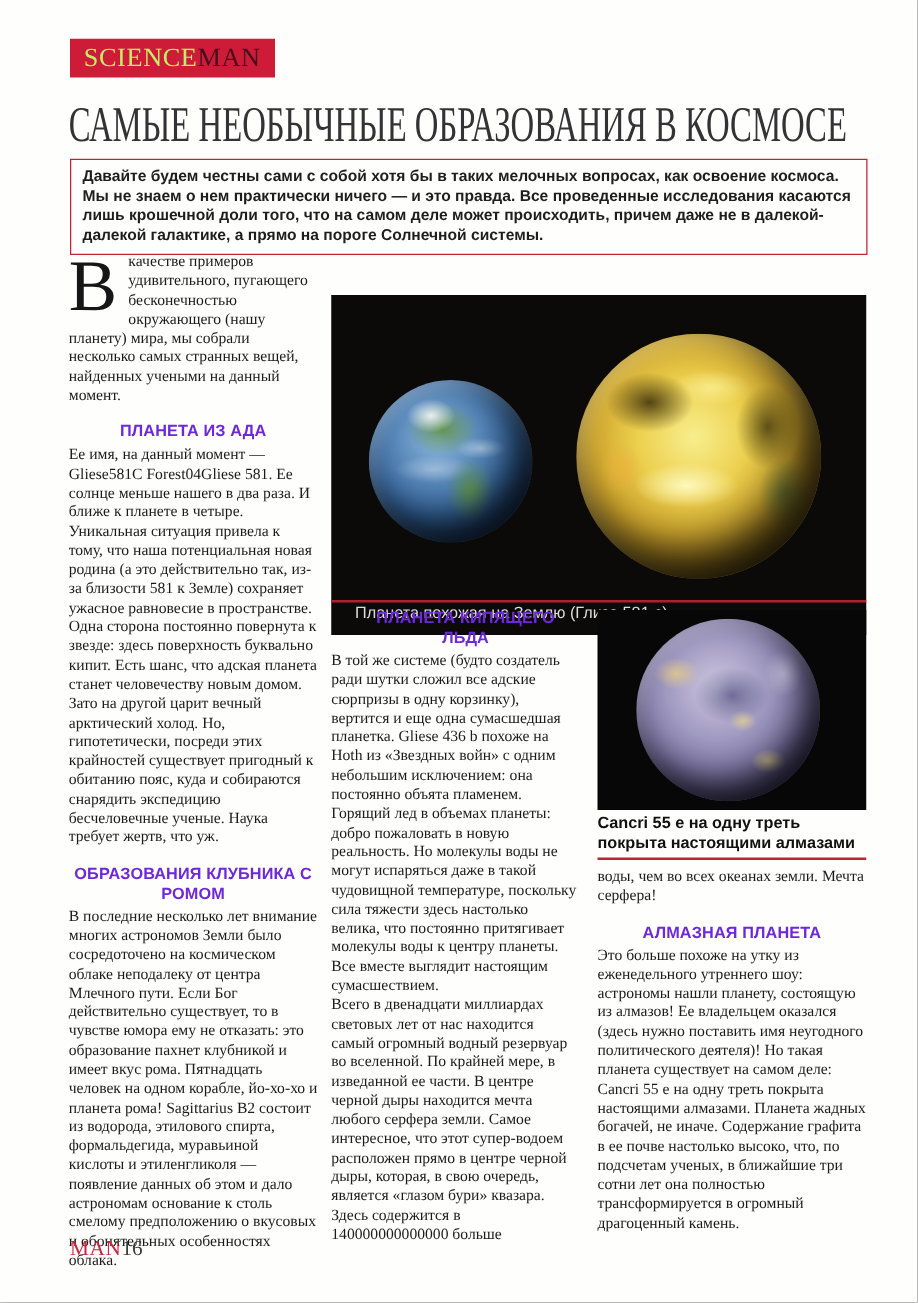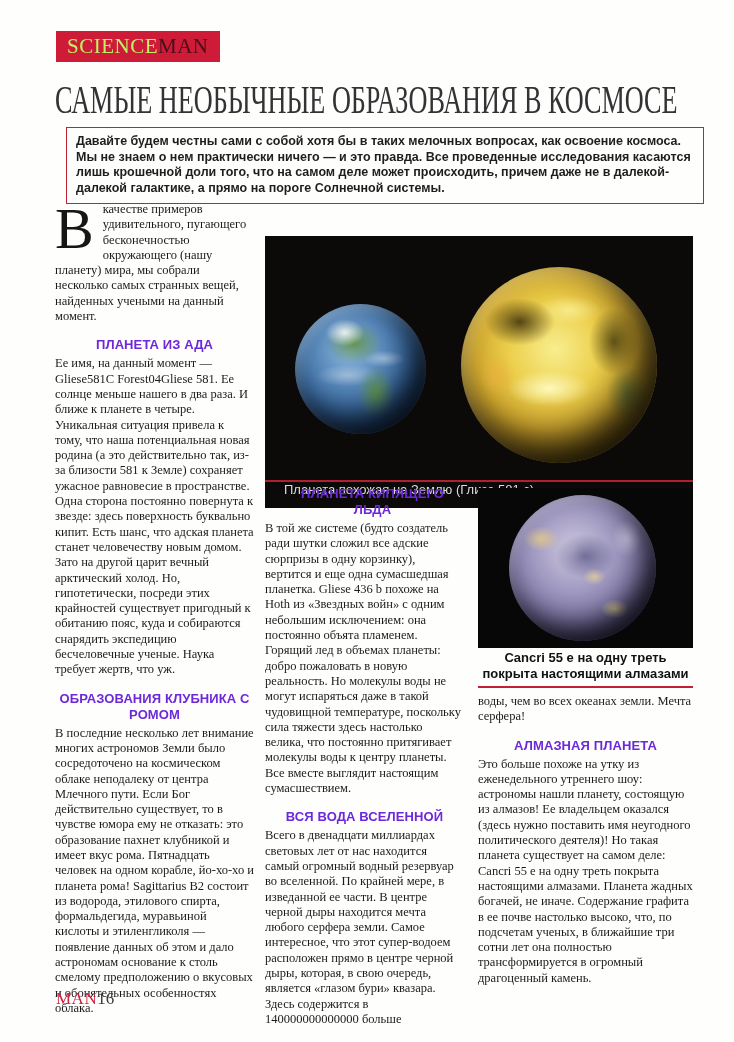--- a/index.html
+++ b/index.html
@@ -10,21 +10,21 @@
   .logo{position:absolute;left:56px;top:31px;height:31px;background:#ce1b37;
         display:flex;align-items:center;padding:0 11px;
         font-family:"Liberation Serif",serif;font-size:21px;font-weight:400;letter-spacing:.5px;}
   .logo .sci{color:#bef264;}
   .logo .man{color:#46101b;}
 
   .title{position:absolute;left:55px;top:80px;margin:0;font-weight:400;
          font-size:40px;line-height:40px;color:#333335;white-space:nowrap;
          transform:scaleX(.655);transform-origin:0 0;}
 
-  .intro{position:absolute;left:66px;top:127px;width:638px;box-sizing:border-box;
+  .intro{position:absolute;left:56px;top:127px;width:638px;box-sizing:border-box;
          border:1px solid #c22033;padding:6px 9px 7px;
          font-family:"Liberation Sans",sans-serif;font-weight:700;
          font-size:12.5px;line-height:15.5px;color:#1e1e1e;}
 
   
   .col{position:absolute;font-size:12.5px;line-height:15.3px;color:#1b1b1b;text-align:left;}
   .col p{margin:0;}
   .col h3{font-family:"Liberation Sans",sans-serif;font-size:13px;line-height:16px;
           margin:13px 0 3px;color:#6d28d9;letter-spacing:.1px;text-align:center;}
   .col1{left:55px;top:202px;width:199px;}
@@ -68,21 +68,21 @@
      radial-gradient(ellipse 26px 18px at 22% 30%, rgba(222,198,140,.9), rgba(222,198,140,0) 70%),
      radial-gradient(ellipse 20px 14px at 72% 78%, rgba(230,212,150,.85), rgba(230,212,150,0) 70%),
      radial-gradient(ellipse 16px 12px at 58% 56%, rgba(226,206,150,.8), rgba(226,206,150,0) 70%),
      radial-gradient(ellipse 40px 30px at 52% 42%, rgba(46,46,102,.55), rgba(46,46,102,0) 75%),
      radial-gradient(ellipse 22px 26px at 80% 30%, rgba(200,196,220,.7), rgba(200,196,220,0) 70%),
      radial-gradient(circle at 44% 38%, #cfc9e0 0%, #a59ec4 30%, #817aa8 54%, #5e5889 74%, #3d3963 90%, #232045 100%);
     box-shadow: inset -10px -14px 26px rgba(0,0,0,.8), inset 3px 5px 10px rgba(255,255,255,.25);}
 
   .fig2cap{position:absolute;left:478px;top:650px;width:215px;box-sizing:border-box;
         font-family:"Liberation Sans",sans-serif;font-weight:700;font-size:13px;line-height:16px;
-        color:#111;padding-bottom:4px;border-bottom:2px solid #c22033;text-align:center;}
+        color:#111;padding-bottom:4px;border-bottom:2px solid #c22033;}
 
   .footer{position:absolute;left:56px;top:989px;font-size:17px;line-height:20px;}
   .footer .brand{color:#cc2340;letter-spacing:.5px;}
   .footer .num{color:#3c3c3c;margin-left:0;}
 </style>
 </head>
 <body>
 
 <div class="page">
 
@@ -109,21 +109,20 @@
     <div class="planet earth"></div>
     <div class="planet gliese"></div>
     <div class="caption">Планета похожая на Землю (Глизе 581 с)</div>
   </div>
 
   <div class="rule"></div>
 
   <div class="col col2">
     <h3>ПЛАНЕТА КИПЯЩЕГО ЛЬДА</h3>
     <p>В той же системе (будто создатель ради шутки сложил все адские сюрпризы в одну корзинку), вертится и еще одна сумасшедшая планетка. Gliese 436 b похоже на Hoth из «Звездных войн» с одним небольшим исключением: она постоянно объята пламенем. Горящий лед в объемах планеты: добро пожаловать в новую реальность. Но молекулы воды не могут испаряться даже в такой чудовищной температуре, поскольку сила тяжести здесь настолько велика, что постоянно притягивает молекулы воды к центру планеты. Все вместе выглядит настоящим сумасшествием.</p>
-    <h3>ВСЯ ВОДА ВСЕЛЕННОЙ</h3>
     <p>Всего в двенадцати миллиардах световых лет от нас находится самый огромный водный резервуар во вселенной. По крайней мере, в изведанной ее части. В центре черной дыры находится мечта любого серфера земли. Самое интересное, что этот супер-водоем расположен прямо в центре черной дыры, которая, в свою очередь, является «глазом бури» квазара. Здесь содержится в 140000000000000 больше</p>
   </div>
 
   <div class="fig2">
     <div class="planet cancri"></div>
   </div>
   <div class="fig2cap">Cancri 55 e на одну треть покрыта настоящими алмазами</div>
 
   <div class="col col3">
     <p>воды, чем во всех океанах земли. Мечта серфера!</p>

